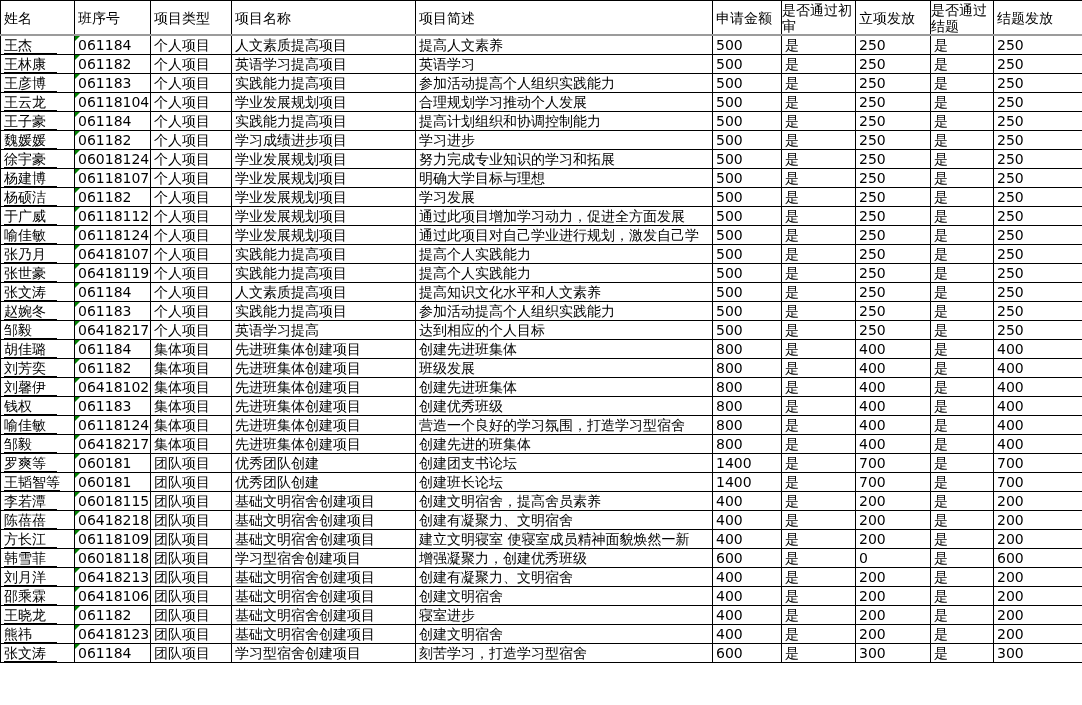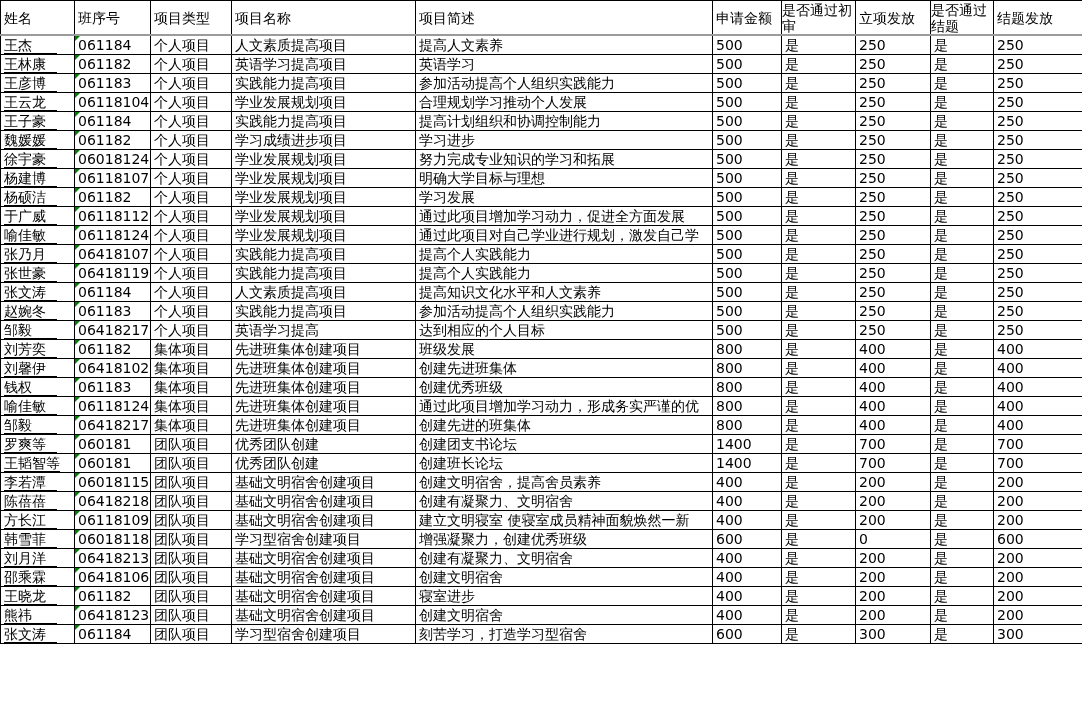--- a/index.html
+++ b/index.html
@@ -263,20 +263,32 @@
         <td>个人项目</td>
         <td>英语学习提高</td>
         <td>达到相应的个人目标</td>
         <td>500</td>
         <td>是</td>
         <td>250</td>
         <td>是</td>
         <td>250</td>
       </tr>
       <tr>
+        <td><span class="name-u">胡佳璐</span></td>
+        <td class="flagged">061184<i></i></td>
+        <td>集体项目</td>
+        <td>先进班集体创建项目</td>
+        <td>创建先进班集体</td>
+        <td>800</td>
+        <td>是</td>
+        <td>400</td>
+        <td>是</td>
+        <td>400</td>
+      </tr>
+      <tr>
         <td><span class="name-u">刘芳奕</span></td>
         <td class="flagged">061182<i></i></td>
         <td>集体项目</td>
         <td>先进班集体创建项目</td>
         <td>班级发展</td>
         <td>800</td>
         <td>是</td>
         <td>400</td>
         <td>是</td>
         <td>400</td>
@@ -303,21 +315,21 @@
         <td>是</td>
         <td>400</td>
         <td>是</td>
         <td>400</td>
       </tr>
       <tr>
         <td><span class="name-u">喻佳敏</span></td>
         <td class="flagged">06118124<i></i></td>
         <td>集体项目</td>
         <td>先进班集体创建项目</td>
-        <td>通过此项目增加学习动力，形成务实严谨的优</td>
+        <td>营造一个良好的学习氛围，打造学习型宿舍</td>
         <td>800</td>
         <td>是</td>
         <td>400</td>
         <td>是</td>
         <td>400</td>
       </tr>
       <tr>
         <td><span class="name-u">邹毅</span></td>
         <td class="flagged">06418217<i></i></td>
         <td>集体项目</td>

